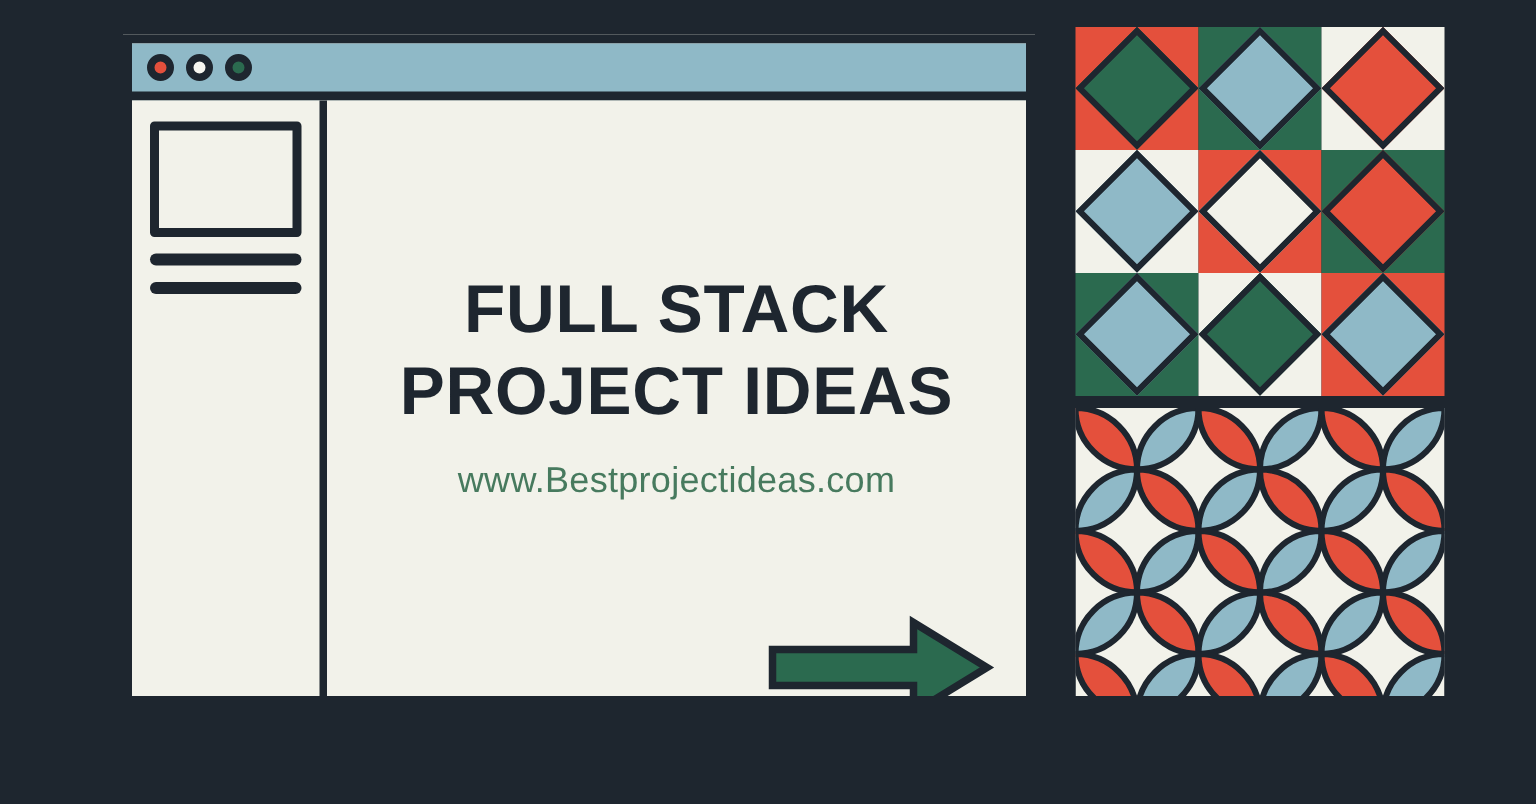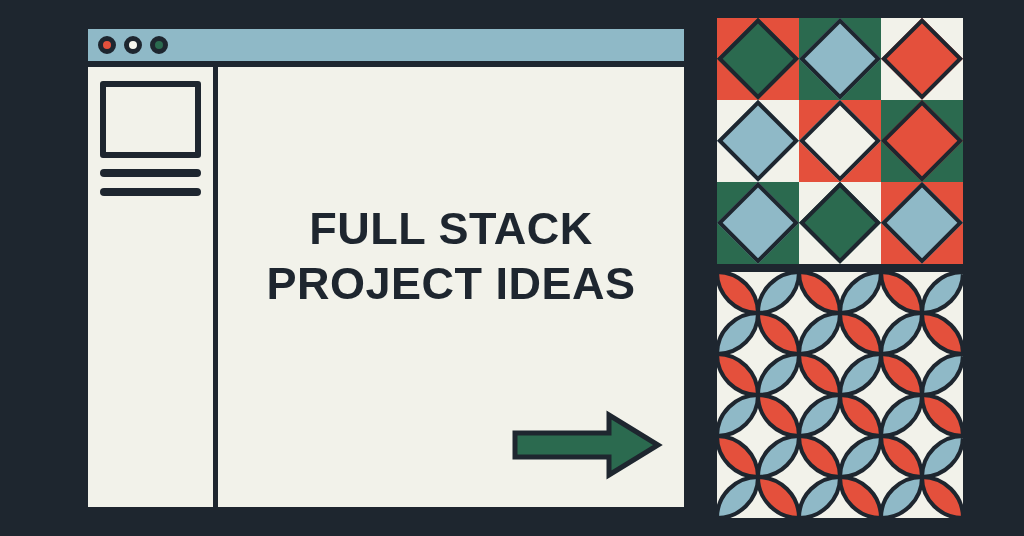--- a/index.html
+++ b/index.html
@@ -6,21 +6,21 @@
     margin: 0;
     padding: 0;
     background: #1e262f;
   }
   body {
     font-family: "Liberation Sans", sans-serif;
   }
   #canvas {
     position: relative;
     width: 1024px;
-    height: 536px;
+    height: 464px;
     background: #1e262f;
     overflow: hidden;
   }
 
   
   #browser-window {
     position: absolute;
     left: 82px;
     top: 23px;
     width: 608px;
@@ -159,20 +159,21 @@
     <div id="window-body">
 
       <div id="sidebar">
         <div id="sidebar-thumb"></div>
         <div class="sidebar-bar"></div>
         <div class="sidebar-bar"></div>
       </div>
 
       <div id="main-content">
         <h1 id="headline">FULL STACK PROJECT IDEAS</h1>
+        <p id="site-url">www.Bestprojectideas.com</p>
 
         <svg id="cta-arrow" viewBox="0 0 155 72">
           <polygon points="6,24 100,24 100,6 149,36 100,66 100,48 6,48" fill="#2b6a4f" stroke="#1e262f" stroke-width="5" stroke-linejoin="miter"></polygon>
         </svg>
       </div>
 
     </div>
   </div>
 
   <div class="pattern-panel" id="pattern-diamonds">

